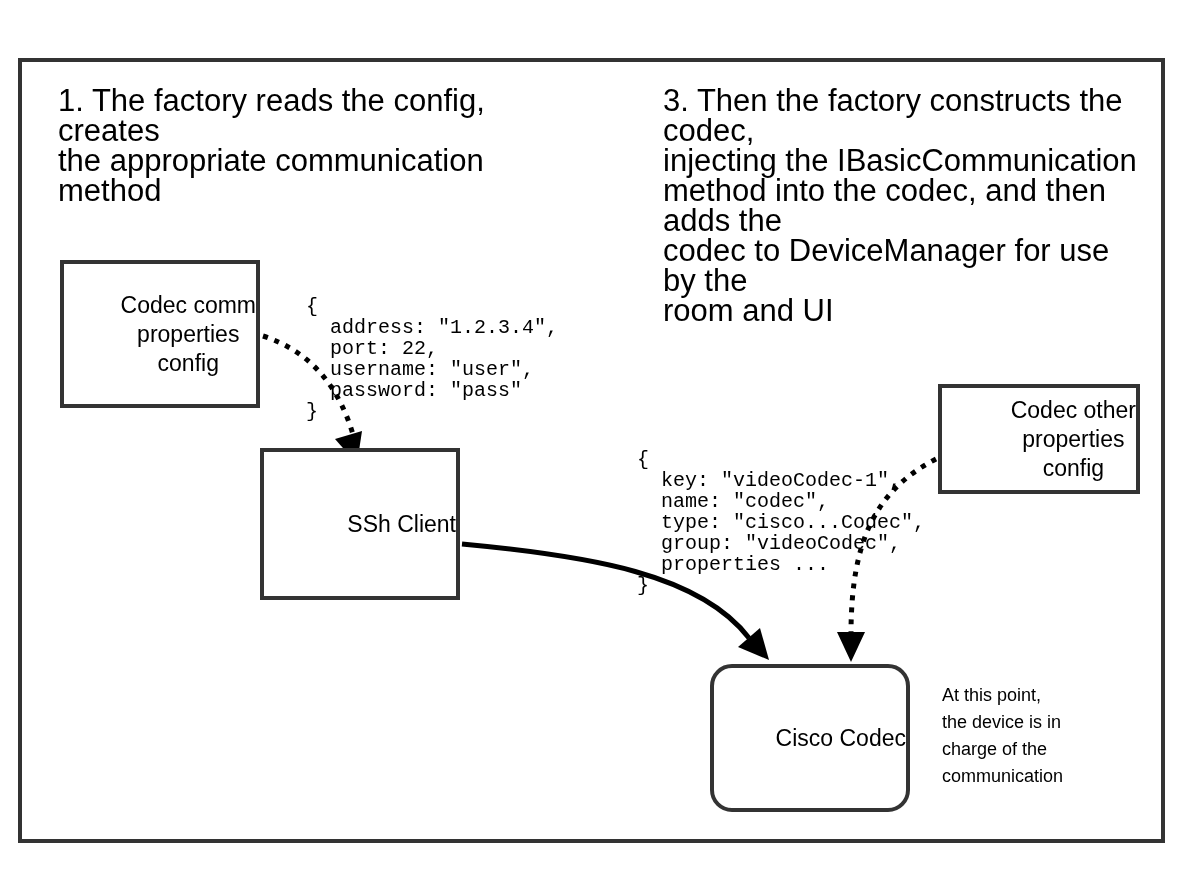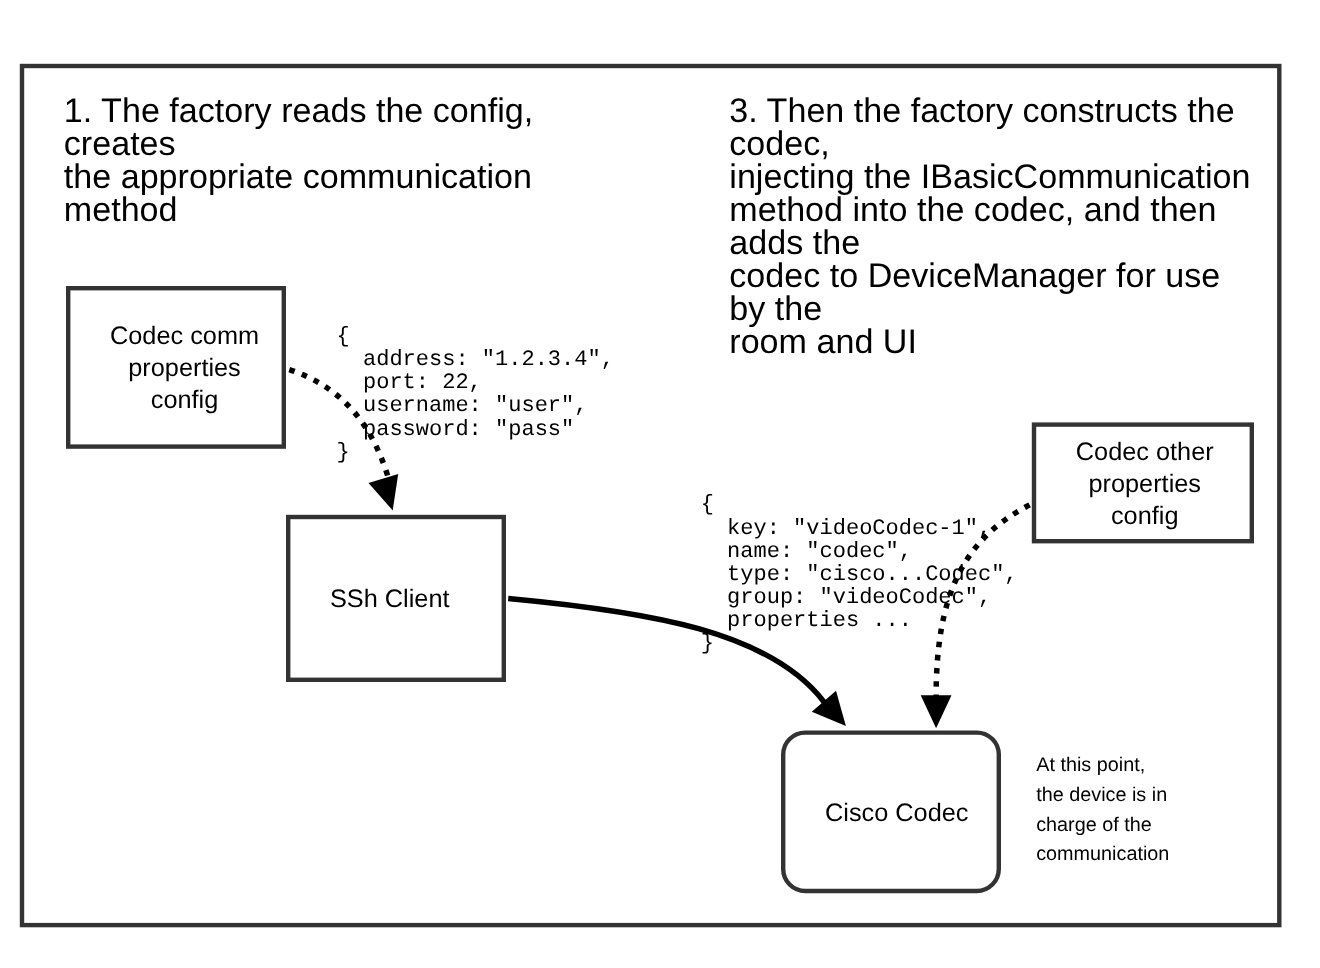--- a/index.html
+++ b/index.html
@@ -31,44 +31,43 @@
     font-size: 18px;
     line-height: 27px;
     white-space: pre-line;
   }
   .node {
     border: 4px solid #333333;
     background: #ffffff;
     box-sizing: border-box;
     display: flex;
     align-items: center;
-    justify-content: flex-start;
+    justify-content: flex-end;
     text-align: center;
     font-size: 23px;
     line-height: 29px;
     white-space: pre-line;
     z-index: 3;
-    padding-left: 36px;
   }
   .code {
     font-family: "Liberation Mono", monospace;
     font-size: 20px;
     line-height: 21px;
     white-space: pre;
     z-index: 1;
   }
   #arrow-layer {
     position: absolute;
     left: 0; top: 0;
     width: 1200px; height: 880px;
     z-index: 2;
     pointer-events: none;
   }
   #box-codec-comm { left: 60px;  top: 260px; width: 200px; height: 148px; }
-  #box-ssh        { left: 260px; top: 468px; width: 200px; height: 152px; }
+  #box-ssh        { left: 260px; top: 448px; width: 200px; height: 152px; }
   #box-codec-other{ left: 938px; top: 384px; width: 202px; height: 110px; }
   #box-cisco      { left: 710px; top: 664px; width: 200px; height: 148px; border-radius: 22px; }
   #note-step1  { left: 58px;  top: 86px;  width: 500px; }
   #note-step2  { left: 663px; top: 86px;  width: 480px; }
   #note-result { left: 942px; top: 682px; width: 220px; }
   #code-comm   { left: 306px; top: 296px; }
   #code-codec  { left: 637px; top: 449px; }
 </style>
 </head>
 <body>

